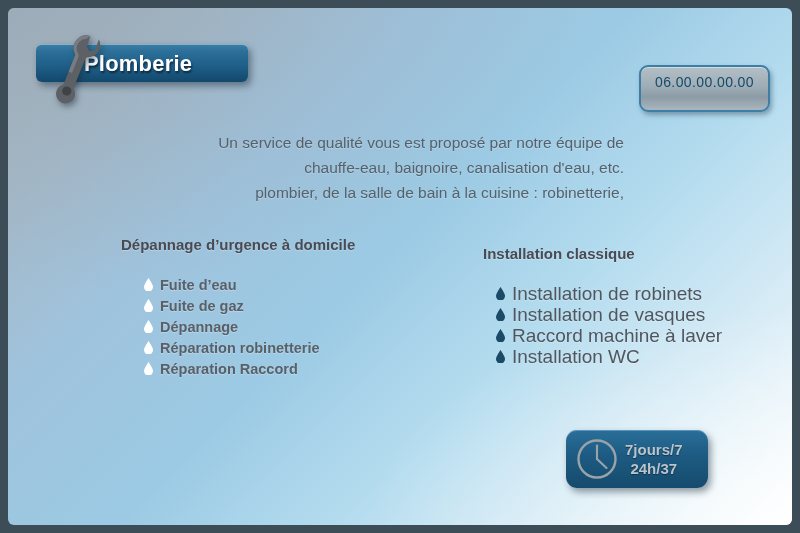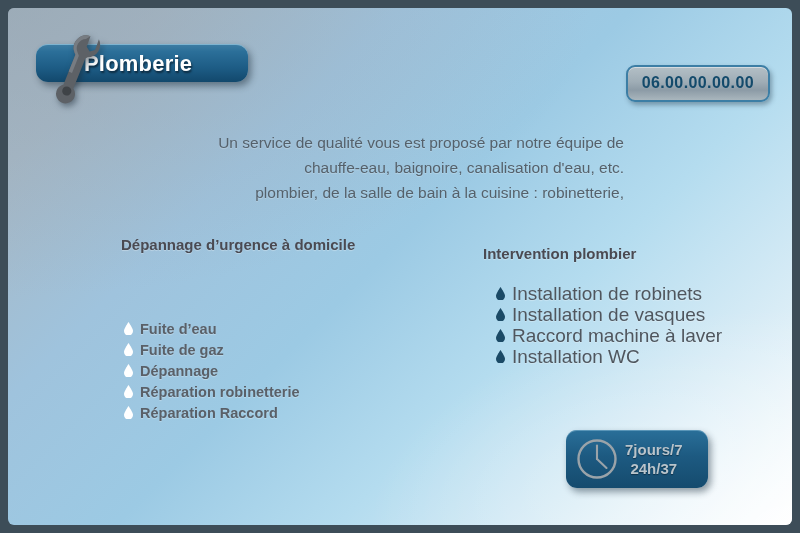--- a/index.html
+++ b/index.html
@@ -59,21 +59,21 @@
     height: 100%;
   }
 
   
   #title-bar {
     position: absolute;
     left: 28px;
     top: 36px;
     width: 212px;
     height: 38px;
-    border-radius: 12px;
+    border-radius: 6px;
     background: linear-gradient(to bottom, #3c7ca3 0%, #2b6f99 18%, #1d5c85 62%, #12486c 100%);
     border-top: 1px solid #7fb4d0;
     box-shadow: 3px 4px 7px rgba(20,35,48,0.45);
     box-sizing: border-box;
   }
   #title-text {
     position: absolute;
     left: 48px;
     top: 50%;
     transform: translateY(-50%);
@@ -92,30 +92,29 @@
     height: 78px;
     z-index: 4;
     filter: drop-shadow(2px 3px 3px rgba(25,40,52,0.5));
   }
 
   
   #phone-badge {
     position: absolute;
     right: 22px;
     top: 57px;
-    padding: 7px 14px 8px 14px;
+    padding: 7px 14px 20px 14px;
     border-radius: 9px;
     background: linear-gradient(to bottom, #b3bfc6 0%, #9fadb6 45%, #8c9ba6 70%, #a9b6bd 100%);
     border: 2px solid #3c7ea5;
     box-shadow: 2px 3px 5px rgba(30,50,65,0.38), inset 0 1px 0 rgba(255,255,255,0.45);
     color: #134a6b;
-    font-size: 16px;
+    font-size: 14px;
     letter-spacing: 0.4px;
     white-space: nowrap;
-    font-weight: bold;
   }
 
   
   #intro {
     position: absolute;
     left: 116px;
     top: 122px;
     width: 500px;
     color: #55616b;
     font-size: 15.5px;
@@ -136,21 +135,21 @@
   }
   #heading-left  { left: 113px; top: 228px; }
   #heading-right { left: 475px; top: 237px; }
 
   .svc-list {
     position: absolute;
     margin: 0;
     padding: 0;
     list-style: none;
   }
-  #list-left  { left: 116px; top: 266px; margin-top: 44px; }
+  #list-left  { left: 136px; top: 266px; }
   #list-right { left: 488px; top: 275px; }
 
   .svc-list li {
     display: flex;
     align-items: center;
     white-space: nowrap;
   }
   #list-left li  { height: 21px; }
   #list-right li { height: 21px; }
 
@@ -270,21 +269,21 @@
           <span class="item-label">Réparation robinetterie</span>
         </li>
         <li>
           <svg class="drop" viewBox="0 0 9 13">
             <path d="M4.5 0 C4.5 0 0 6.4 0 9.0 a4.5 4.5 0 0 0 9 0 C9 6.4 4.5 0 4.5 0 z" fill="#ffffff"></path>
           </svg>
           <span class="item-label">Réparation Raccord</span>
         </li>
       </ul>
 
-      <div class="col-heading" id="heading-right">Intervention plombier</div>
+      <div class="col-heading" id="heading-right">Installation classique</div>
 
       <ul class="svc-list" id="list-right">
         <li>
           <svg class="drop" viewBox="0 0 9 13">
             <path d="M4.5 0 C4.5 0 0 6.4 0 9.0 a4.5 4.5 0 0 0 9 0 C9 6.4 4.5 0 4.5 0 z" fill="#1b4a66"></path>
           </svg>
           <span class="item-label">Installation de robinets</span>
         </li>
         <li>
           <svg class="drop" viewBox="0 0 9 13">

